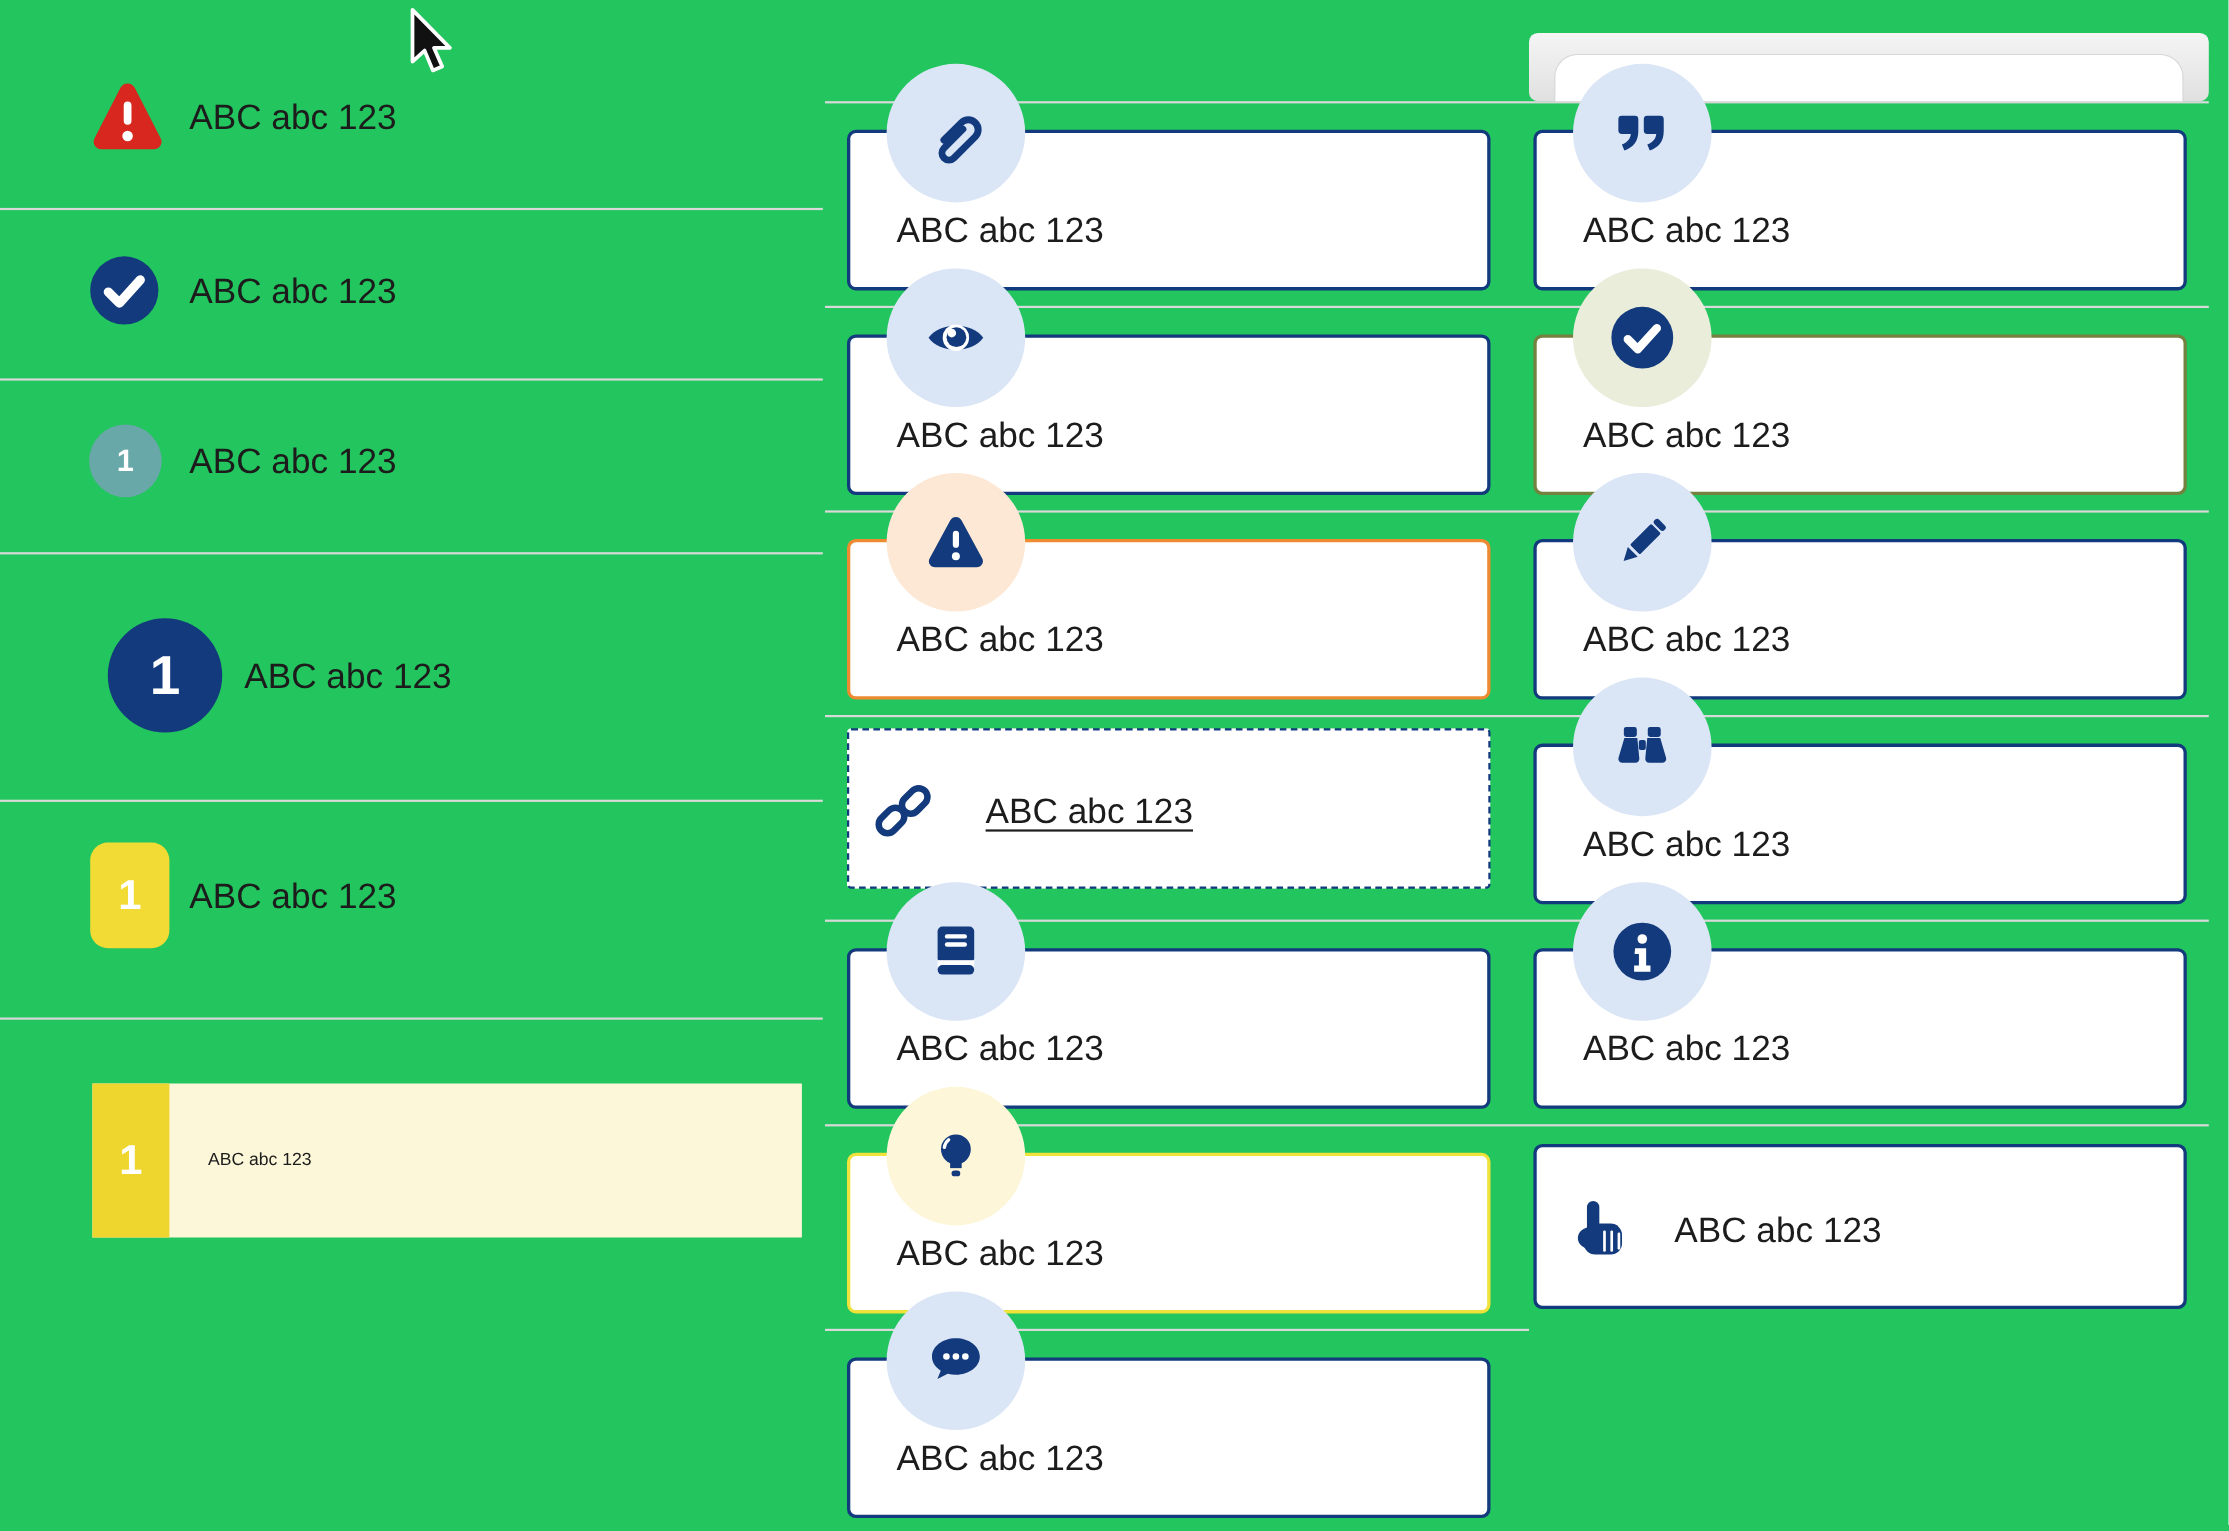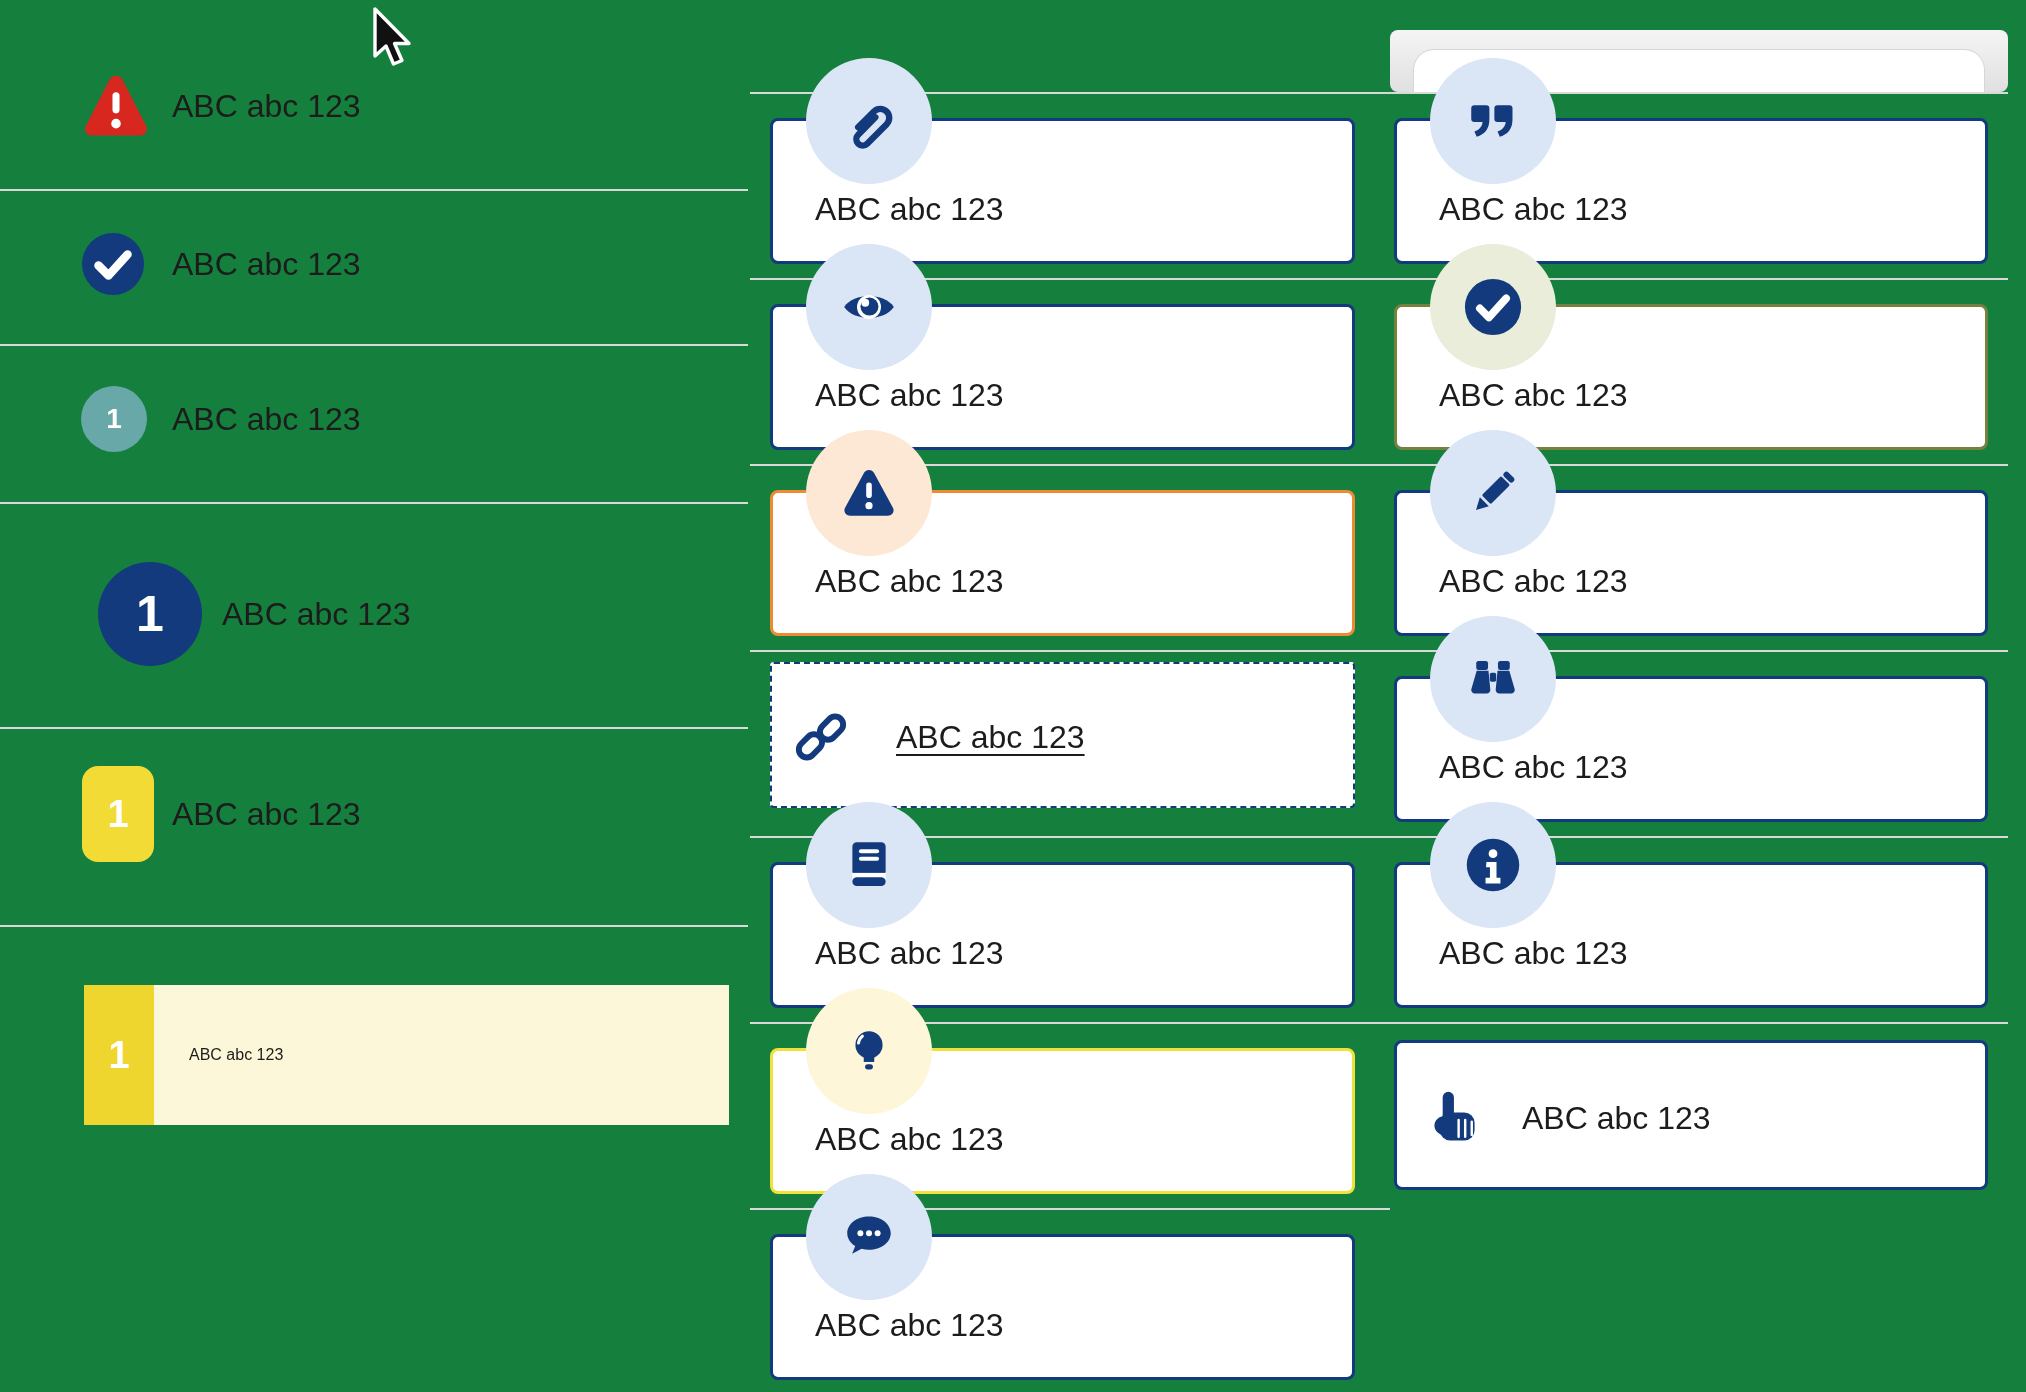--- a/index.html
+++ b/index.html
@@ -4,21 +4,21 @@
 <style>
   :root{
     --navy:#123a7c; --orange:#ee8a31; --yellow:#f1e13b; --olive:#75823f;
     --red:#d7271e; --teal:#68a8a8; --ink:#1c1c1c; --sep:#d9d9d9;
     --circ-blue:#dae5f6; --circ-peach:#fce8d5; --circ-paleyellow:#fdf6d8; --circ-palegreen:#e9edda;
     --badge-yellow:#f3db35; --strip-yellow:#eed62f; --band-yellow:#fbf7d8;
   }
   *{margin:0;padding:0;box-sizing:border-box;}
   html,body{background:#fff;}
   body{font-family:"Liberation Sans", sans-serif; color:var(--ink);}
-  .stage{position:relative;width:2026px;height:1392px;background:#15803d;overflow:hidden;}
+  .stage{position:relative;width:2026px;height:1392px;background:#22c55e;overflow:hidden;}
 
   .sep{position:absolute;height:2px;background:var(--sep);}
 
   
   .lrow{position:absolute;display:flex;align-items:center;}
   .lrow .row-label{font-size:32px;}
   .big-label{font-size:48px;}
   .num-circle{border-radius:50%;display:flex;align-items:center;justify-content:center;
               color:#fff;font-weight:bold;}
   .badge-sq{border-radius:16px;background:var(--badge-yellow);display:flex;align-items:center;

